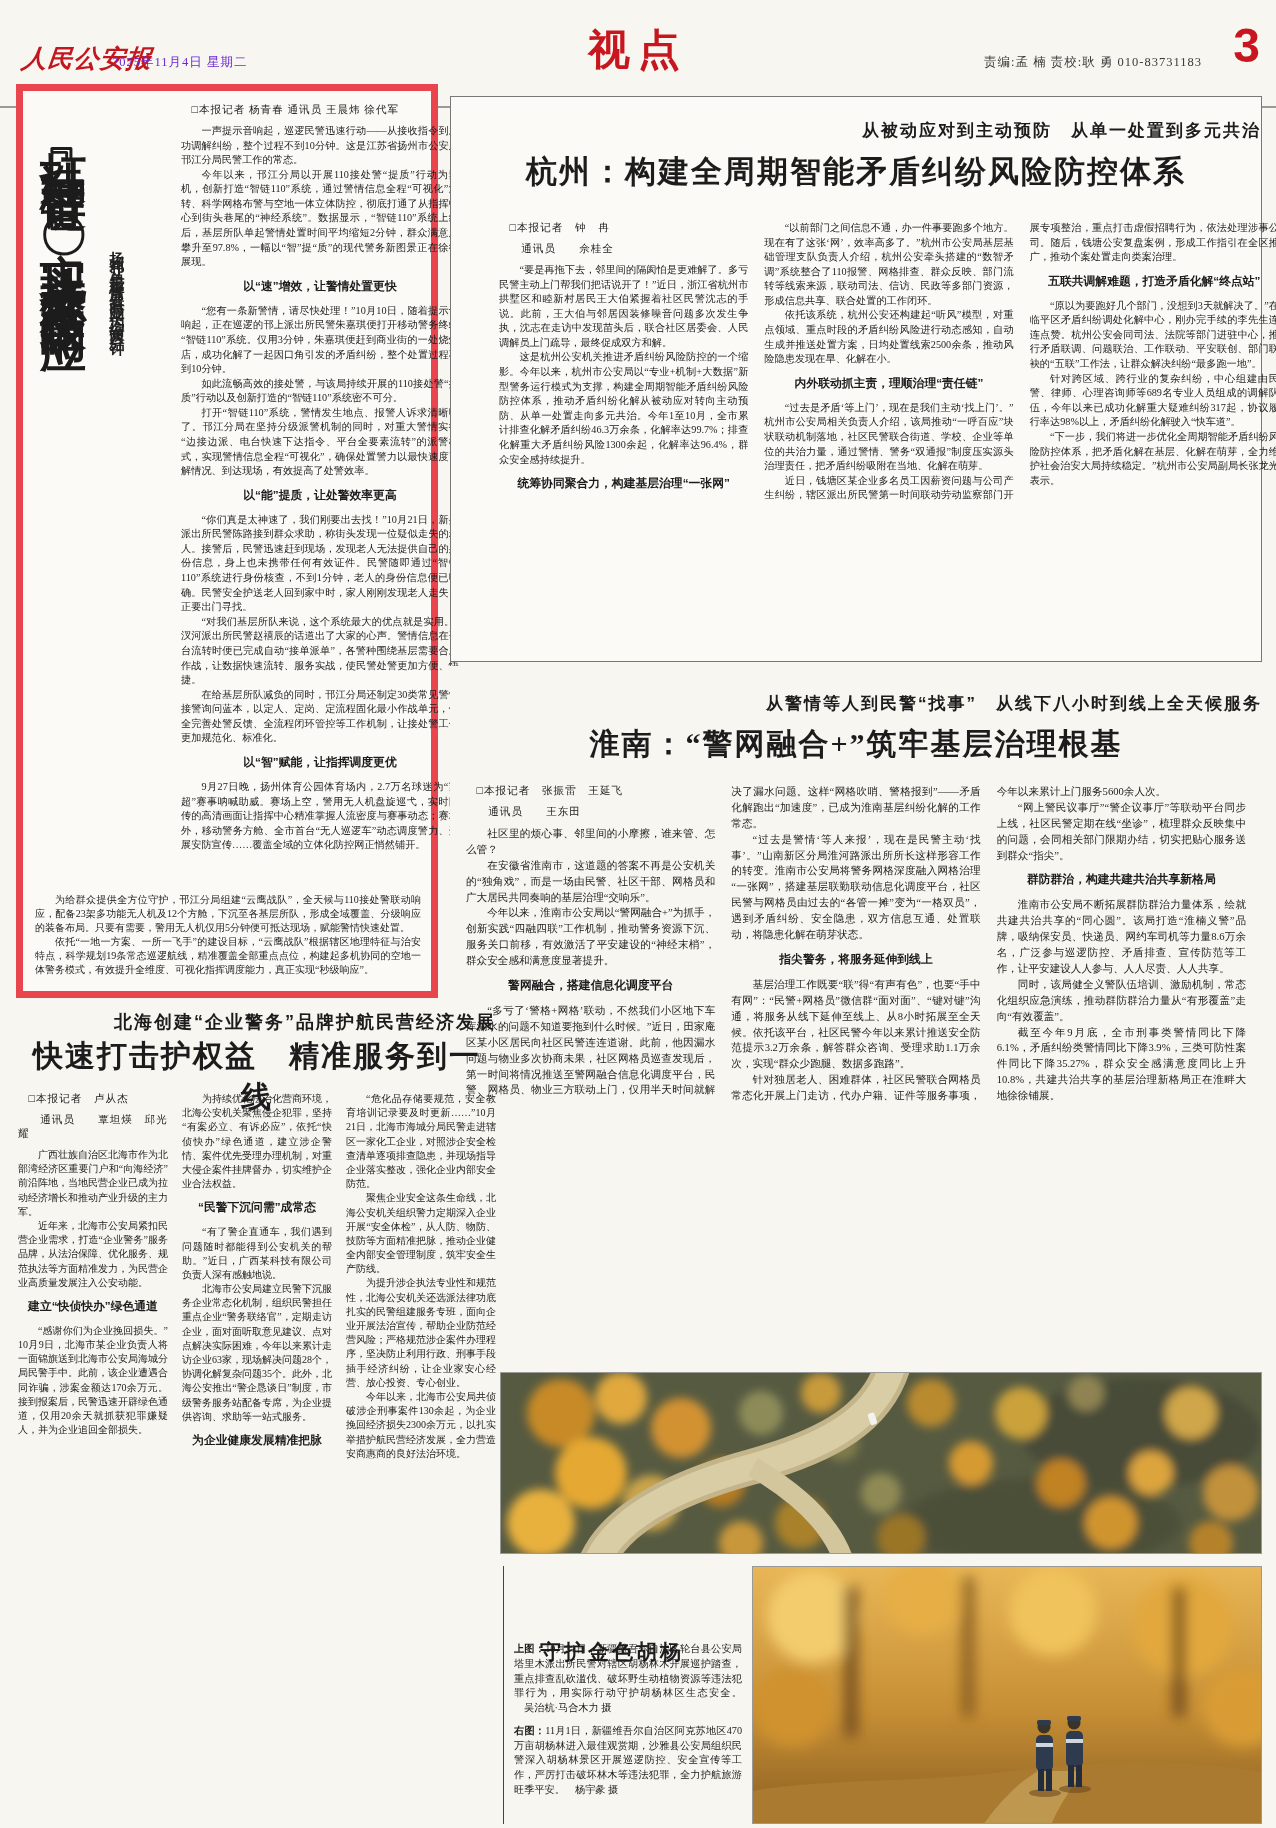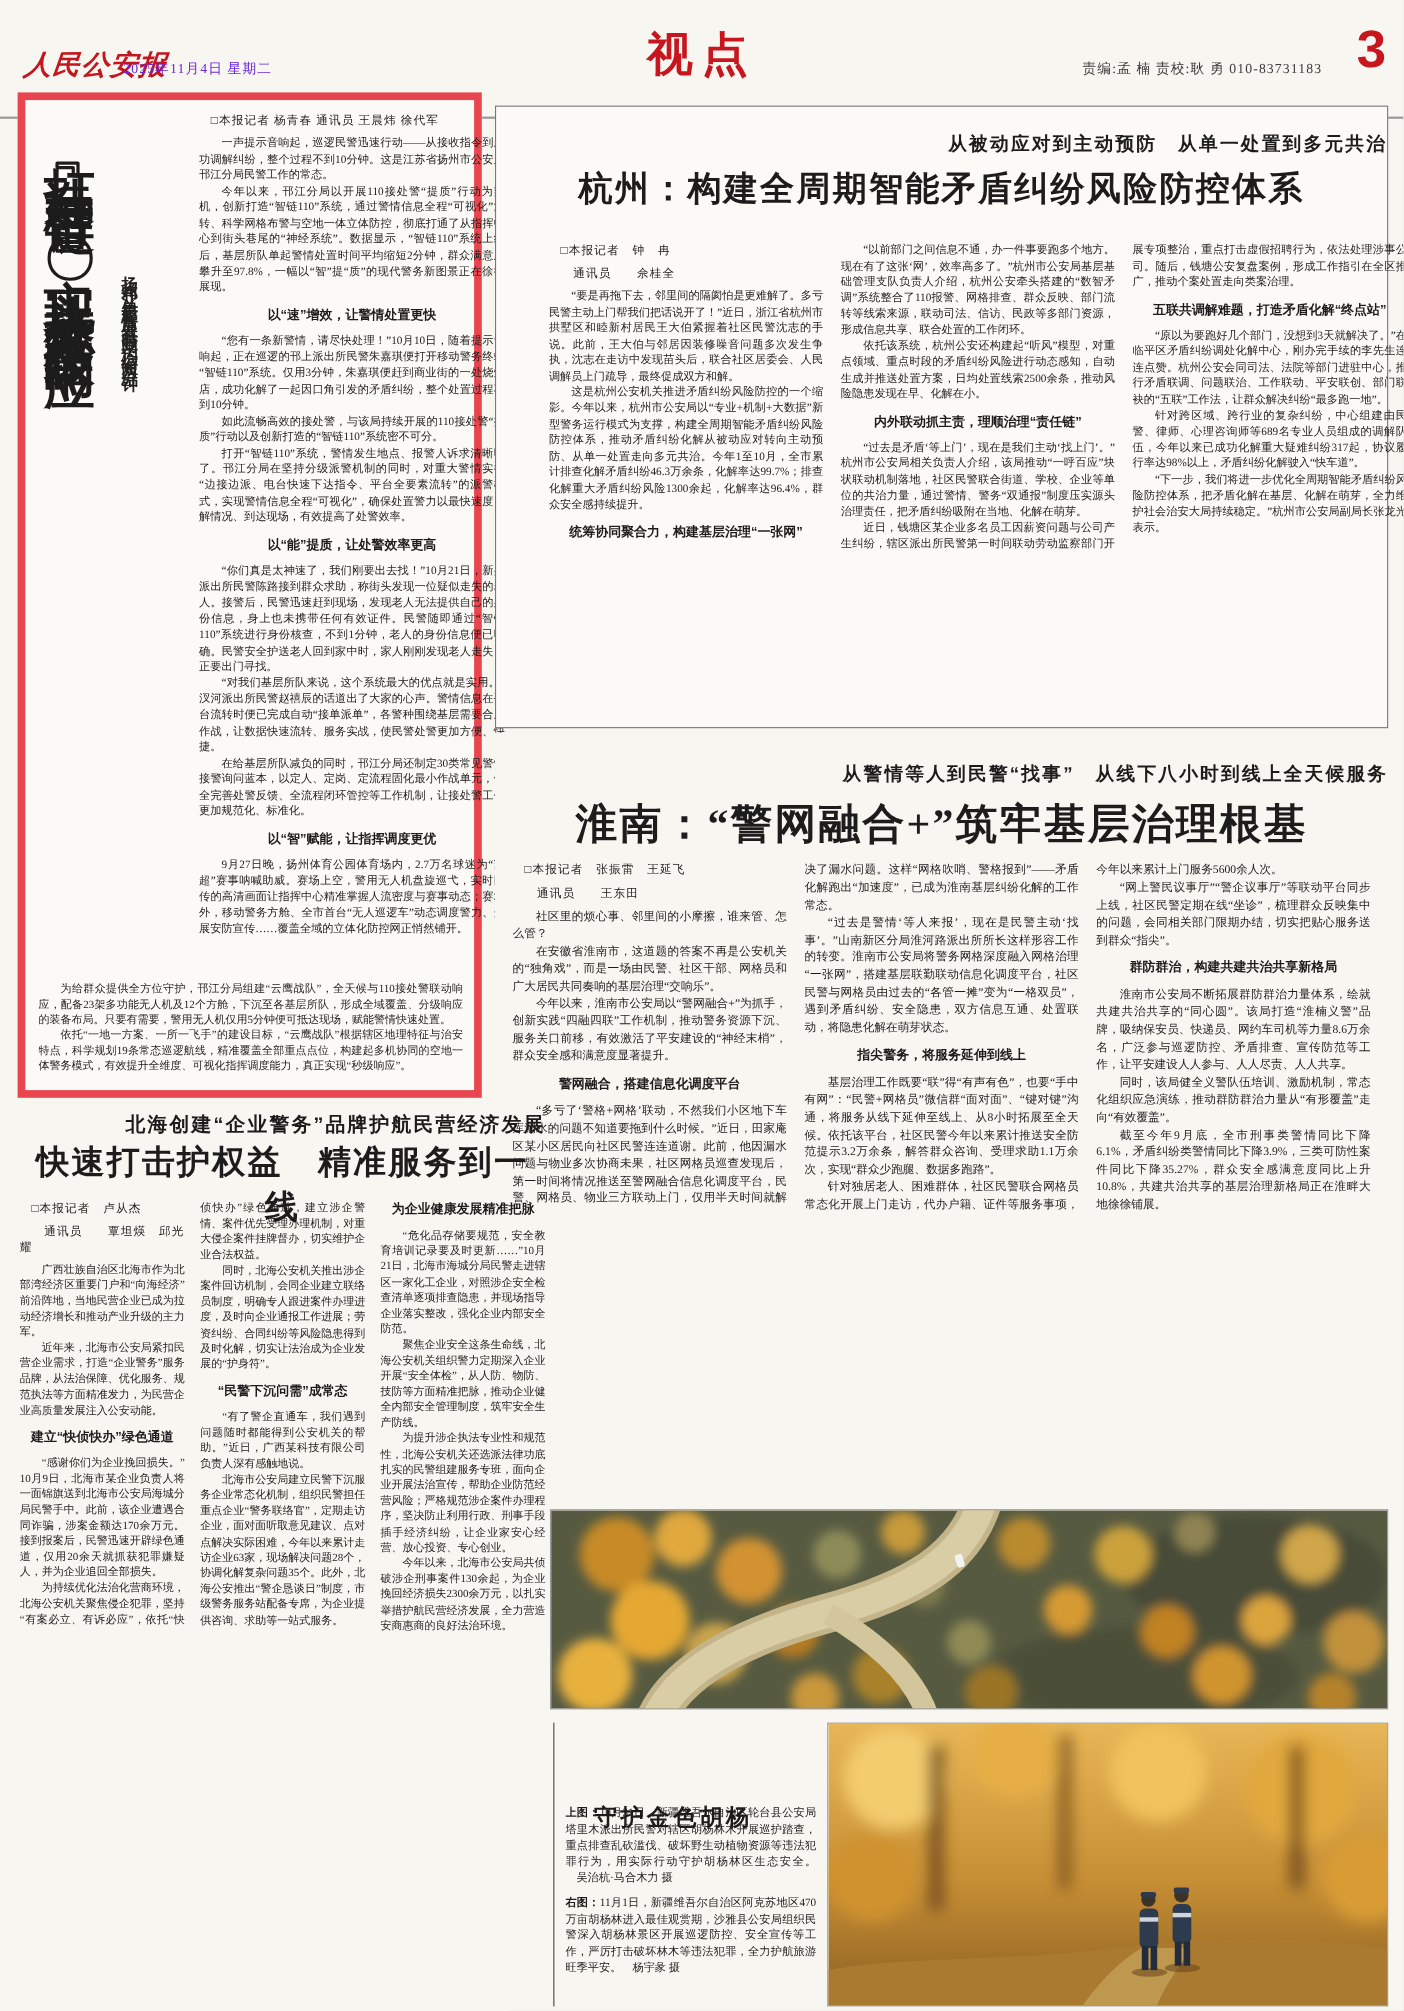--- a/index.html
+++ b/index.html
@@ -43,21 +43,21 @@
   .hz-box{position:absolute;left:450px;top:96px;width:812px;height:566px;border:1px solid #777;
     background:#fbfaf6;}
   .hz-kicker{position:absolute;left:0;right:0;top:22px;}
   .hz-head{position:absolute;left:0;right:0;top:54px;font-size:31px;}
   .hz-body{position:absolute;left:16px;top:124px;width:780px;height:440px;columns:3;column-gap:16px;
     overflow:hidden;margin-left:32px;}
 
   
   .hn-box{position:absolute;left:450px;top:666px;width:812px;height:706px;background:#f8f6f1;}
   .hn-kicker{position:absolute;left:0;right:0;top:26px;}
-  .hn-head{position:absolute;left:0;right:0;top:58px;font-size:38px;text-align:center;}
+  .hn-head{position:absolute;left:0;right:0;top:58px;font-size:30px;text-align:center;}
   .hn-body{position:absolute;left:16px;top:118px;width:780px;height:576px;columns:3;column-gap:16px;
     overflow:hidden;}
   .hn-body .body-p{font-size:10.6px;line-height:1.5;}
 
   
   .bh-kicker{position:absolute;left:18px;top:1010px;width:478px;font-size:18px;}
   .bh-head{position:absolute;left:18px;top:1036px;width:478px;font-size:30px;}
   .bh-body{position:absolute;left:18px;top:1092px;width:478px;height:728px;columns:3;column-gap:14px;
     overflow:hidden;}
   .bh-body .body-p{font-size:10px;line-height:1.42;}
@@ -162,21 +162,20 @@
   <div class="kicker bh-kicker" data-name="article-beihai-kicker">北海创建“企业警务”品牌护航民营经济发展</div>
   <div class="bigline bh-head" data-name="article-beihai-headline">快速打击护权益　精准服务到一线</div>
   <div class="bh-body" data-name="article-beihai-body">
       <div class="byline" data-name="byline">□本报记者　卢从杰</div>
       <div class="byline" data-name="byline">　通讯员　　覃坦煐　邱光耀</div>
       <p class="body-p" data-name="paragraph">广西壮族自治区北海市作为北部湾经济区重要门户和“向海经济”前沿阵地，当地民营企业已成为拉动经济增长和推动产业升级的主力军。</p>
       <p class="body-p" data-name="paragraph">近年来，北海市公安局紧扣民营企业需求，打造“企业警务”服务品牌，从法治保障、优化服务、规范执法等方面精准发力，为民营企业高质量发展注入公安动能。</p>
       <h3 class="sub" data-name="section-subhead">建立“快侦快办”绿色通道</h3>
       <p class="body-p" data-name="paragraph">“感谢你们为企业挽回损失。”10月9日，北海市某企业负责人将一面锦旗送到北海市公安局海城分局民警手中。此前，该企业遭遇合同诈骗，涉案金额达170余万元。接到报案后，民警迅速开辟绿色通道，仅用20余天就抓获犯罪嫌疑人，并为企业追回全部损失。</p>
       <p class="body-p" data-name="paragraph">为持续优化法治化营商环境，北海公安机关聚焦侵企犯罪，坚持“有案必立、有诉必应”，依托“快侦快办”绿色通道，建立涉企警情、案件优先受理办理机制，对重大侵企案件挂牌督办，切实维护企业合法权益。</p>
-      <p class="body-p" data-name="paragraph">同时，北海公安机关推出涉企案件回访机制，会同企业建立联络员制度，明确专人跟进案件办理进度，及时向企业通报工作进展；劳资纠纷、合同纠纷等风险隐患得到及时化解，切实让法治成为企业发展的“护身符”。</p>
       <h3 class="sub" data-name="section-subhead">“民警下沉问需”成常态</h3>
       <p class="body-p" data-name="paragraph">“有了警企直通车，我们遇到问题随时都能得到公安机关的帮助。”近日，广西某科技有限公司负责人深有感触地说。</p>
       <p class="body-p" data-name="paragraph">北海市公安局建立民警下沉服务企业常态化机制，组织民警担任重点企业“警务联络官”，定期走访企业，面对面听取意见建议、点对点解决实际困难，今年以来累计走访企业63家，现场解决问题28个，协调化解复杂问题35个。此外，北海公安推出“警企恳谈日”制度，市级警务服务站配备专席，为企业提供咨询、求助等一站式服务。</p>
       <h3 class="sub" data-name="section-subhead">为企业健康发展精准把脉</h3>
       <p class="body-p" data-name="paragraph">“危化品存储要规范，安全教育培训记录要及时更新……”10月21日，北海市海城分局民警走进辖区一家化工企业，对照涉企安全检查清单逐项排查隐患，并现场指导企业落实整改，强化企业内部安全防范。</p>
       <p class="body-p" data-name="paragraph">聚焦企业安全这条生命线，北海公安机关组织警力定期深入企业开展“安全体检”，从人防、物防、技防等方面精准把脉，推动企业健全内部安全管理制度，筑牢安全生产防线。</p>
       <p class="body-p" data-name="paragraph">为提升涉企执法专业性和规范性，北海公安机关还选派法律功底扎实的民警组建服务专班，面向企业开展法治宣传，帮助企业防范经营风险；严格规范涉企案件办理程序，坚决防止利用行政、刑事手段插手经济纠纷，让企业家安心经营、放心投资、专心创业。</p>
       <p class="body-p" data-name="paragraph">今年以来，北海市公安局共侦破涉企刑事案件130余起，为企业挽回经济损失2300余万元，以扎实举措护航民营经济发展，全力营造安商惠商的良好法治环境。</p>
     </div>
 

